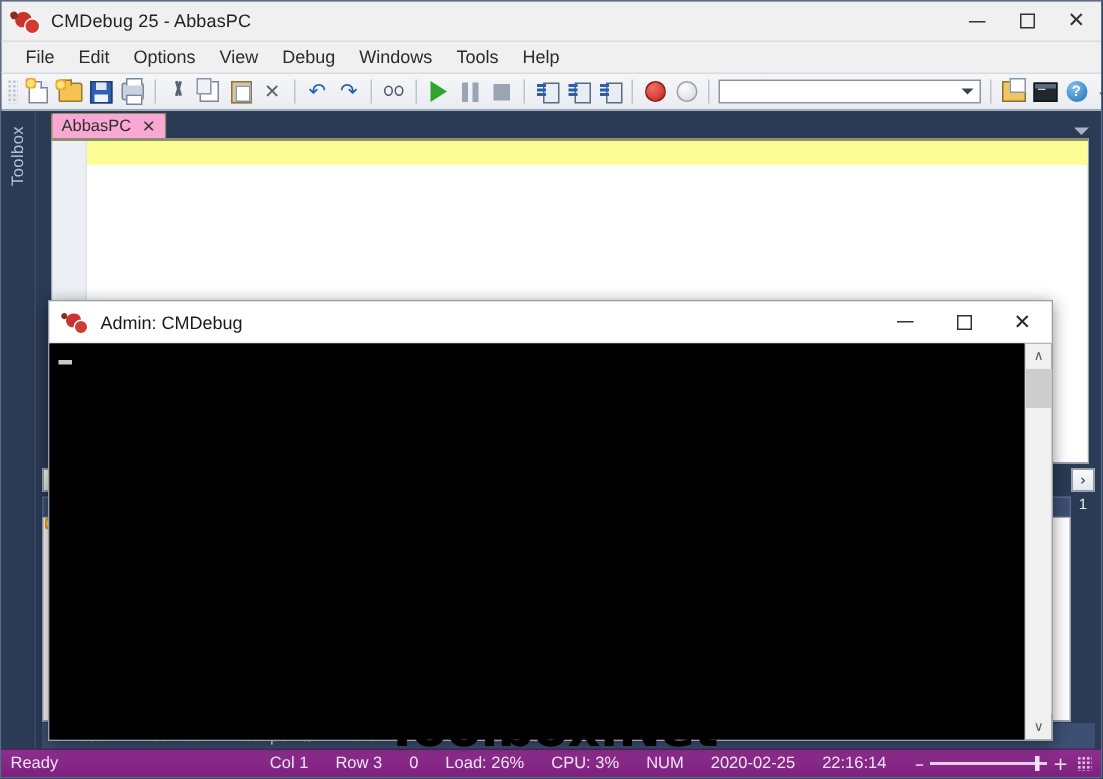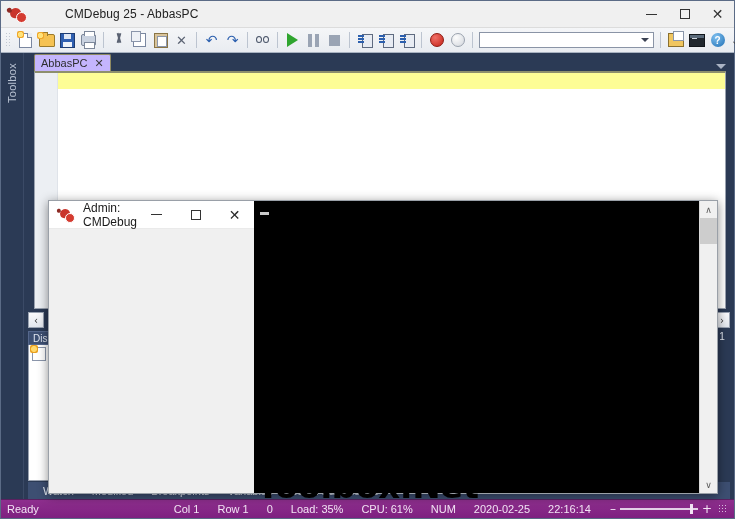--- a/index.html
+++ b/index.html
@@ -19,21 +19,20 @@
     display:flex;flex-direction:column;
   }
 
   
   .titlebar{
     height:26px;flex:0 0 26px;
     background:#f0f0f0;
     display:flex;align-items:center;
     border-bottom:1px solid #dcdcdc;
     position:relative;
-    gap:31px;
   }
   .app-icon{
     width:18px;height:18px;margin-left:8px;margin-right:7px;
     position:relative;flex:0 0 18px;
   }
   .app-icon .bug{
     position:absolute;left:1px;top:3px;width:11px;height:10px;
     background:#c9352c;border-radius:50% 50% 45% 45%;
     transform:rotate(-18deg);
   }
@@ -154,21 +153,21 @@
     padding:4px 0;
   }
   .center-col{flex:1 1 auto;display:flex;flex-direction:column;min-width:0;}
 
   
   .tabbar{
     height:18px;flex:0 0 18px;background:#2b3a55;display:flex;align-items:flex-end;
     padding-left:10px;position:relative;
   }
   .doc-tab{
-    height:16px;background:#c4b5fd;border:1px solid #8f8a62;border-bottom:none;
+    height:16px;background:#f9a8d4;border:1px solid #8f8a62;border-bottom:none;
     display:flex;align-items:center;padding:0 6px;font-size:11px;color:#2d2d2d;
     border-radius:2px 2px 0 0;
     justify-content:space-between;
   }
   .doc-tab .tab-close{margin-left:7px;font-size:11px;color:#3a3a3a;font-family:"DejaVu Sans",sans-serif;}
   .tabbar-chevron{
     margin-left:auto;margin-right:8px;margin-bottom:2px;
     width:0;height:0;border-left:5px solid transparent;border-right:5px solid transparent;
     border-top:5px solid #aab3c4;
   }
@@ -243,24 +242,24 @@
   .zs-track{width:78px;height:2px;background:#e2cfe6;position:relative;}
   .zs-thumb{position:absolute;right:5px;top:-4px;width:3px;height:10px;background:#f3e4f5;}
   .sb-grip{
     width:10px;height:10px;margin-left:2px;
     background-image:radial-gradient(#d9bcdf 42%,transparent 43%);
     background-size:3px 3px;
   }
 
   
   .console-win{
-    position:absolute;left:48px;top:200px;width:668px;height:292px;
+    position:absolute;left:32px;top:200px;width:668px;height:292px;
     background:#f0f0f0;border:1px solid #9aa0a8;
     box-shadow:0 2px 10px rgba(0,0,0,.45);
-    display:flex;flex-direction:row;
+    display:flex;flex-direction:column;
   }
   .con-title{
     height:27px;flex:0 0 27px;background:#fff;display:flex;align-items:center;
     border-bottom:1px solid #eaeaea;
   }
   .con-icon{width:16px;height:16px;margin-left:10px;margin-right:8px;position:relative;flex:0 0 16px;}
   .con-icon .bug{position:absolute;left:1px;top:2px;width:10px;height:9px;background:#c9352c;border-radius:50% 50% 45% 45%;transform:rotate(-18deg);}
   .con-icon .bug:after{content:"";position:absolute;left:-2px;top:-2px;width:4px;height:4px;background:#8d2a24;border-radius:50%;}
   .con-icon .circ{position:absolute;right:0;bottom:0;width:8px;height:8px;background:#d43b30;border:1.5px solid #fff;border-radius:50%;}
   .con-title-text{font-size:12px;color:#1a1a1a;}
@@ -302,20 +301,30 @@
         </div>
       <div class="winbtn">
           <span class="glyph-max"></span>
         </div>
       <div class="winbtn close">
           <span class="glyph-close">✕</span>
         </div>
     </div>
   </div>
 
+  <div class="menubar">
+    <div class="menu-item">File</div>
+    <div class="menu-item">Edit</div>
+    <div class="menu-item">Options</div>
+    <div class="menu-item">View</div>
+    <div class="menu-item">Debug</div>
+    <div class="menu-item">Windows</div>
+    <div class="menu-item">Tools</div>
+    <div class="menu-item">Help</div>
+  </div>
 
   <div class="toolbar">
     <div class="grip"></div>
 
     <div class="tbtn">
         <span class="ic ic-new"></span>
       </div>
     <div class="tbtn">
         <span class="ic ic-open"></span>
       </div>
@@ -461,24 +470,24 @@
         <div class="btab">Batch Parameters</div>
       </div>
 
     </div>
   </div>
 
   <div class="statusbar">
     <div class="sb-ready">Ready</div>
     <div class="sb-spacer"></div>
     <div class="sb-cell">Col 1</div>
-    <div class="sb-cell">Row 1</div>
+    <div class="sb-cell">Row 3</div>
     <div class="sb-cell">0</div>
-    <div class="sb-cell">Load: 35%</div>
-    <div class="sb-cell">CPU: 61%</div>
+    <div class="sb-cell">Load: 26%</div>
+    <div class="sb-cell">CPU: 3%</div>
     <div class="sb-cell">NUM</div>
     <div class="sb-cell">2020-02-25</div>
     <div class="sb-cell">22:16:14</div>
     <div class="zoomslider">
       <span class="zs-minus">–</span>
       <span class="zs-track">
           <span class="zs-thumb"></span>
         </span>
       <span class="zs-plus">+</span>
     </div>

